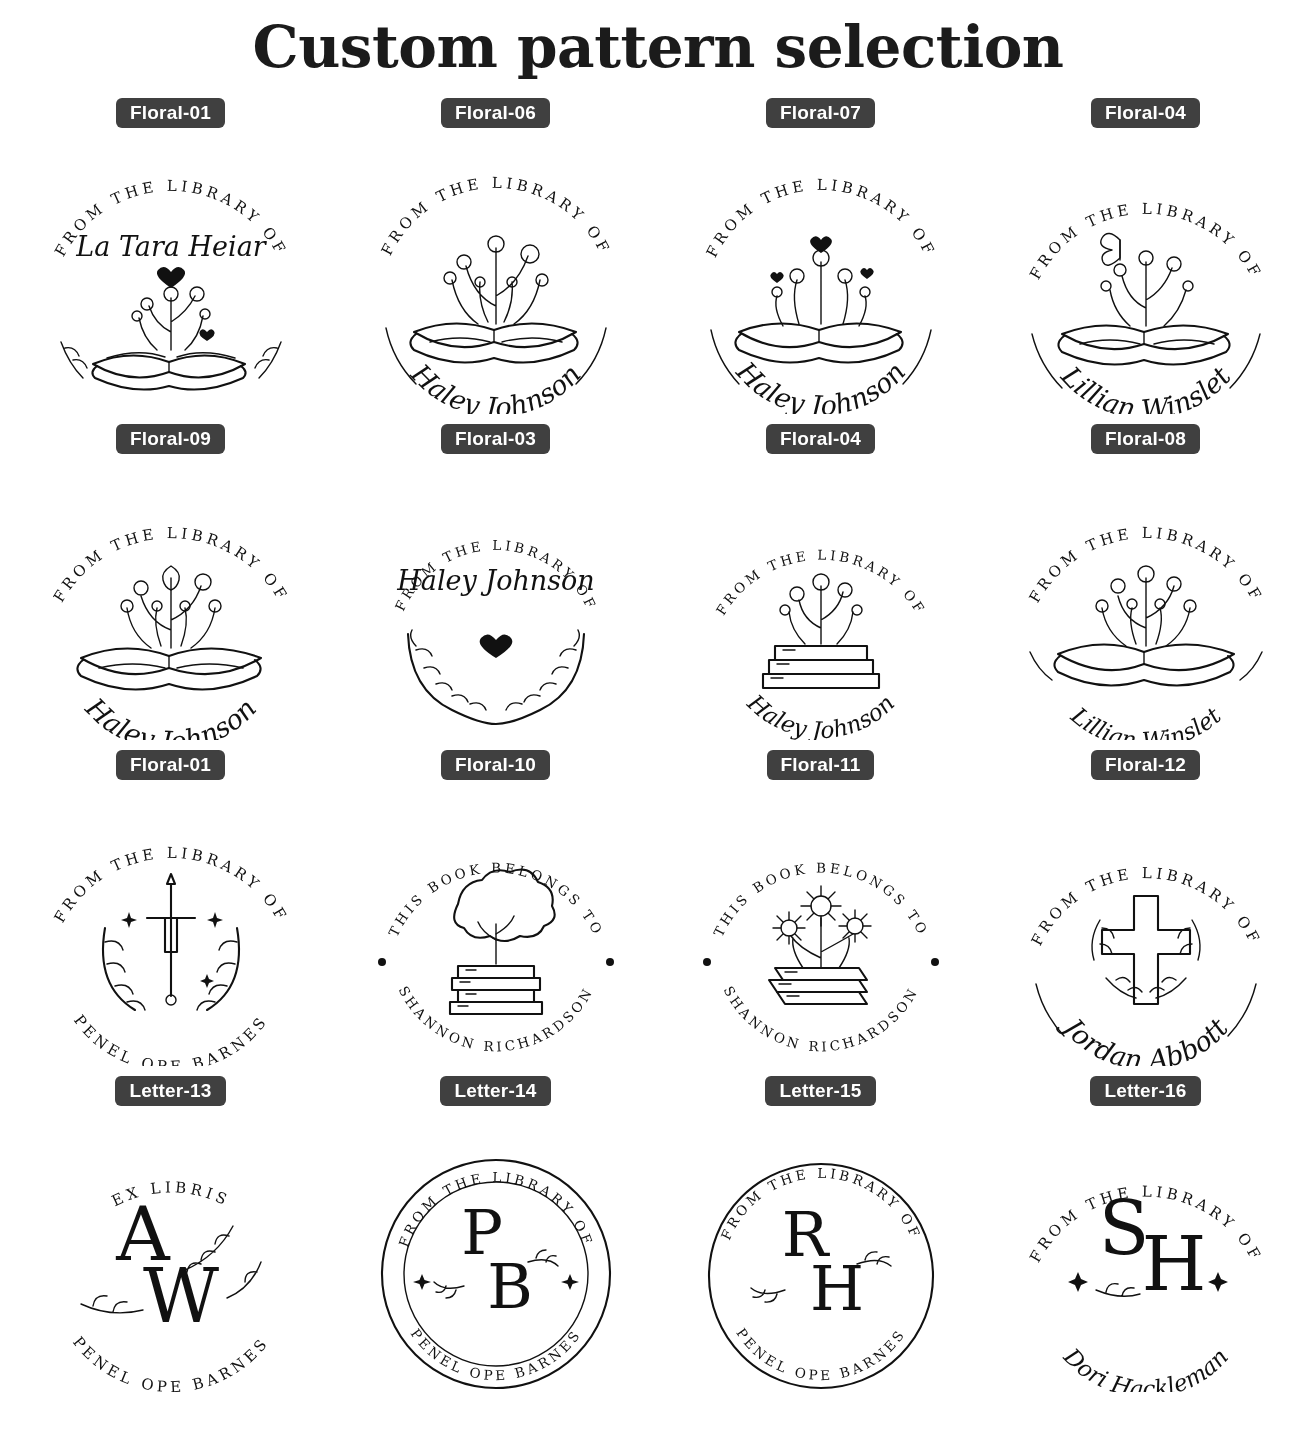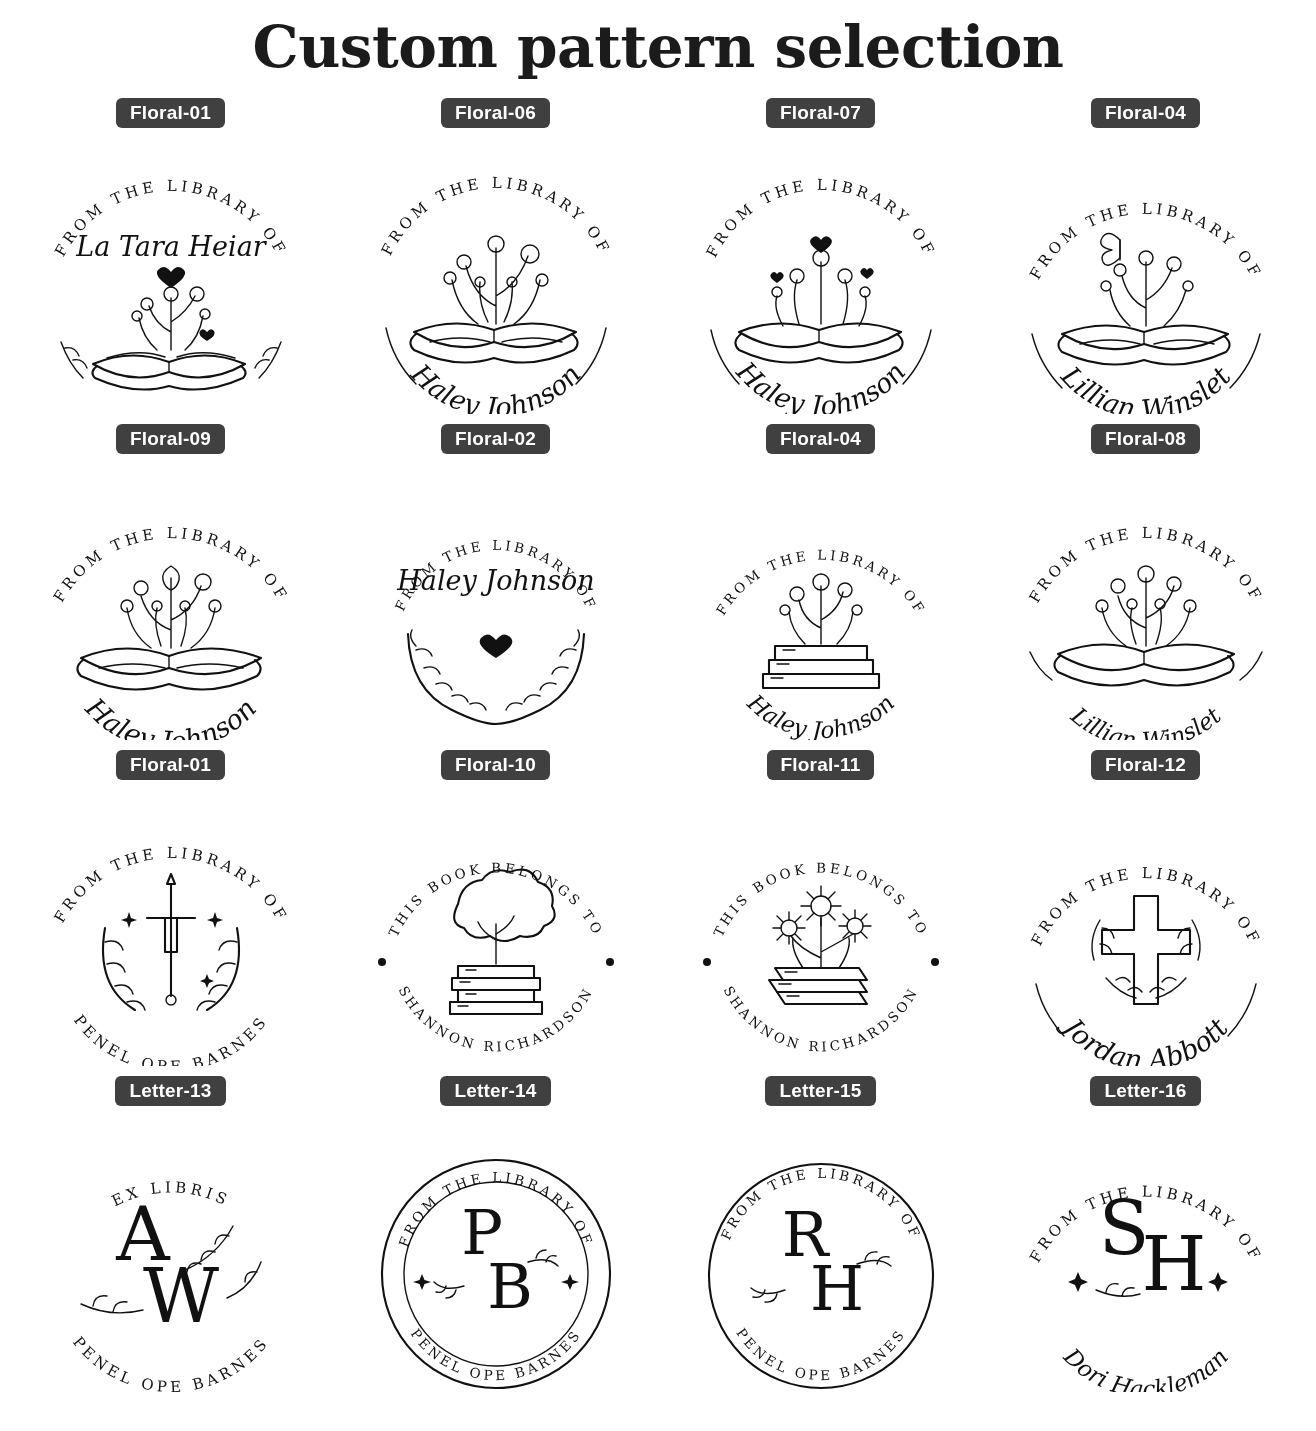--- a/index.html
+++ b/index.html
@@ -267,21 +267,21 @@
         <path class="ink" d="M62 198 q-10 8 -2 16 q46 22 88 8 q42 14 88 -8 q8 -8 -2 -16"></path>
         <path class="ink-thin" d="M78 206 q34 -8 66 0 M222 206 q-34 -8 -66 0"></path>
         <text class="script">
           <textPath href="#a5bot" startOffset="50%" text-anchor="middle"><tspan>Haley Johnson</tspan></textPath>
         </text>
       </svg>
     </div>
   </div>
 
   <div class="cell">
-    <div class="badge">Floral-02</div>
+    <div class="badge">Floral-03</div>
     <div class="stamp-wrap">
       <svg class="stamp" viewBox="0 0 300 278">
         <defs>
           <path id="a6top" d="M 52,168 A 100,100 0 0 1 248,168"></path>
         </defs>
         <text class="arc-text-sm">
           <textPath href="#a6top" startOffset="50%" text-anchor="middle"><tspan>FROM THE LIBRARY OF</tspan></textPath>
         </text>
         <text class="script" x="150" y="128" text-anchor="middle">Haley Johnson</text>
         <path class="ink-fill" d="M150 178 q-8 -10 -15 -2 q-6 7 15 20 q21 -13 15 -20 q-7 -8 -15 2 z"></path>

